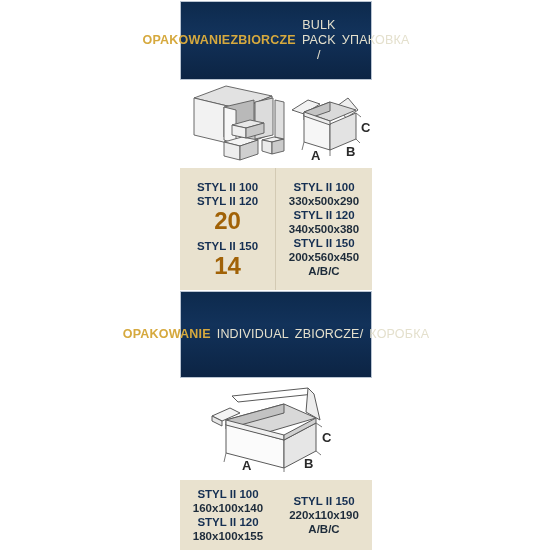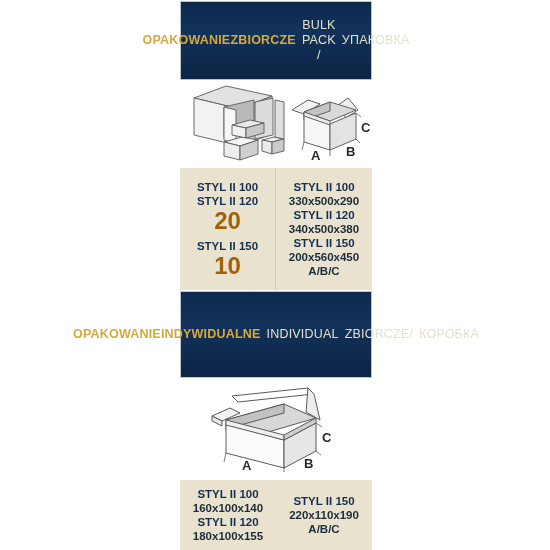--- a/index.html
+++ b/index.html
@@ -200,36 +200,35 @@
       </svg>
     </div>
 
     <div class="beige" id="beige-bulk">
       <div class="half left">
         <div class="lbl">STYL II 100</div>
         <div class="lbl">STYL II 120</div>
         <div class="qty">20</div>
         <div class="gap-sm"></div>
         <div class="lbl">STYL II 150</div>
-        <div class="qty">10</div>
+        <div class="qty">14</div>
       </div>
       <div class="half right">
         <div class="lbl">STYL II 100</div>
         <div class="dims">330x500x290</div>
         <div class="lbl">STYL II 120</div>
         <div class="dims">340x500x380</div>
         <div class="lbl">STYL II 150</div>
         <div class="dims">200x560x450</div>
         <div class="dims">A/B/C</div>
       </div>
     </div>
 
     <div class="navy" id="navy-individual">
       <div class="gold">OPAKOWANIE</div>
-      <div class="gold">INDYWIDUALNE</div>
       <div class="cream">INDIVIDUAL</div>
       <div class="cream">ZBIORCZE/</div>
       <div class="cream">КОРОБКА</div>
     </div>
 
     <div class="illu-strip" id="illu-individual">
       <svg width="192" height="92" viewBox="0 0 192 92" xmlns="http://www.w3.org/2000/svg">
         <g stroke="#5a5a5a" stroke-width="1" stroke-linejoin="round">
 
           <polygon points="52,16 128,8 134,14 58,22" fill="#ffffff"></polygon>

